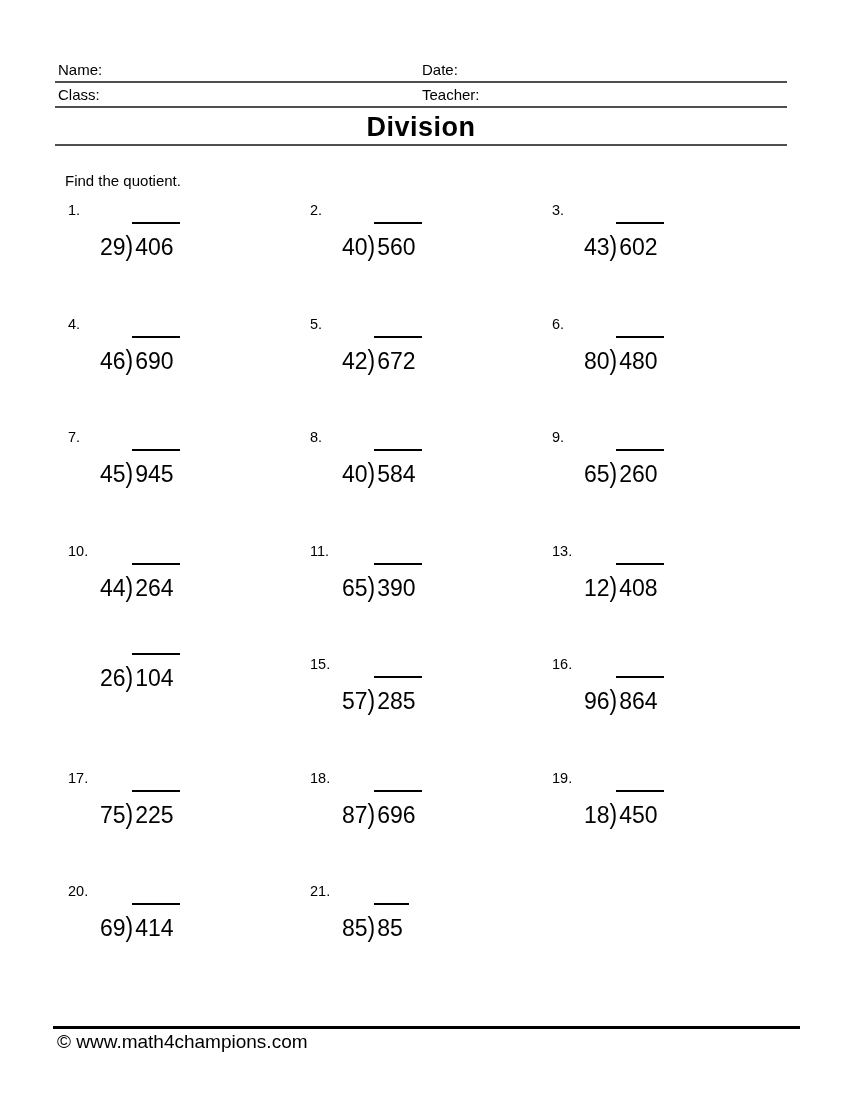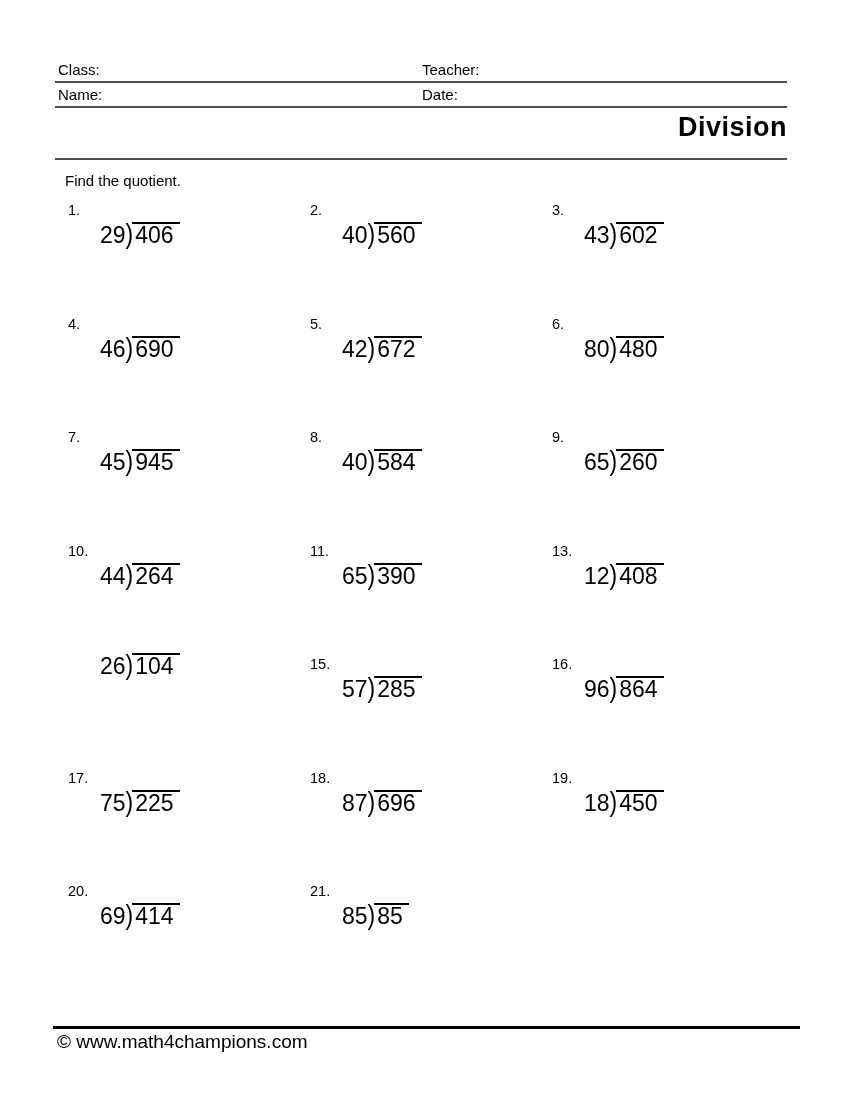--- a/index.html
+++ b/index.html
@@ -31,23 +31,23 @@
   }
   .f-label1 { margin-left: 3px; width: 364px; }
   .f-label2 { flex: 1; }
 
   
   .title-block {
     position: absolute;
     left: 55px;
     top: 110px;
     width: 732px;
-    text-align: right;
+    text-align: center;
     border-bottom: 2px solid #4f4f4f;
-    padding-bottom: 14px;
+    padding-bottom: 0;
   }
   .title-text {
     font-size: 27px;
     line-height: 34px;
     font-weight: bold;
     letter-spacing: 0.5px;
   }
 
   
   .instruction {
@@ -86,21 +86,21 @@
     display: inline-block;
     line-height: 1;
     transform: scaleY(1.18);
     transform-origin: 50% 85%;
     margin-right: -1px;
   }
   .dividend {
     display: inline-block;
     line-height: 1;
     border-top: 2px solid #000000;
-    padding: 0 6px 0 3px;
+    padding: 12px 6px 0 3px;
   }
 
   
   .footer-rule {
     position: absolute;
     left: 53px;
     top: 1026px;
     width: 747px;
     height: 3px;
     background: #000000;
@@ -112,27 +112,27 @@
     font-size: 19px;
   }
 </style>
 </head>
 <body>
 
 <div class="page">
 
   <div class="header-block">
     <div class="field-row">
+      <span class="f-label1">Name:</span>
+      <span class="f-label2">Date:</span>
+    </div>
+    <div class="field-row">
       <span class="f-label1">Class:</span>
       <span class="f-label2">Teacher:</span>
     </div>
-    <div class="field-row">
-      <span class="f-label1">Name:</span>
-      <span class="f-label2">Date:</span>
-    </div>
   </div>
 
   <div class="title-block">
     <span class="title-text">Division</span>
   </div>
 
   <div class="instruction">Find the quotient.</div>
 
   <div class="grid" id="problems-grid">
       <div class="cell">

